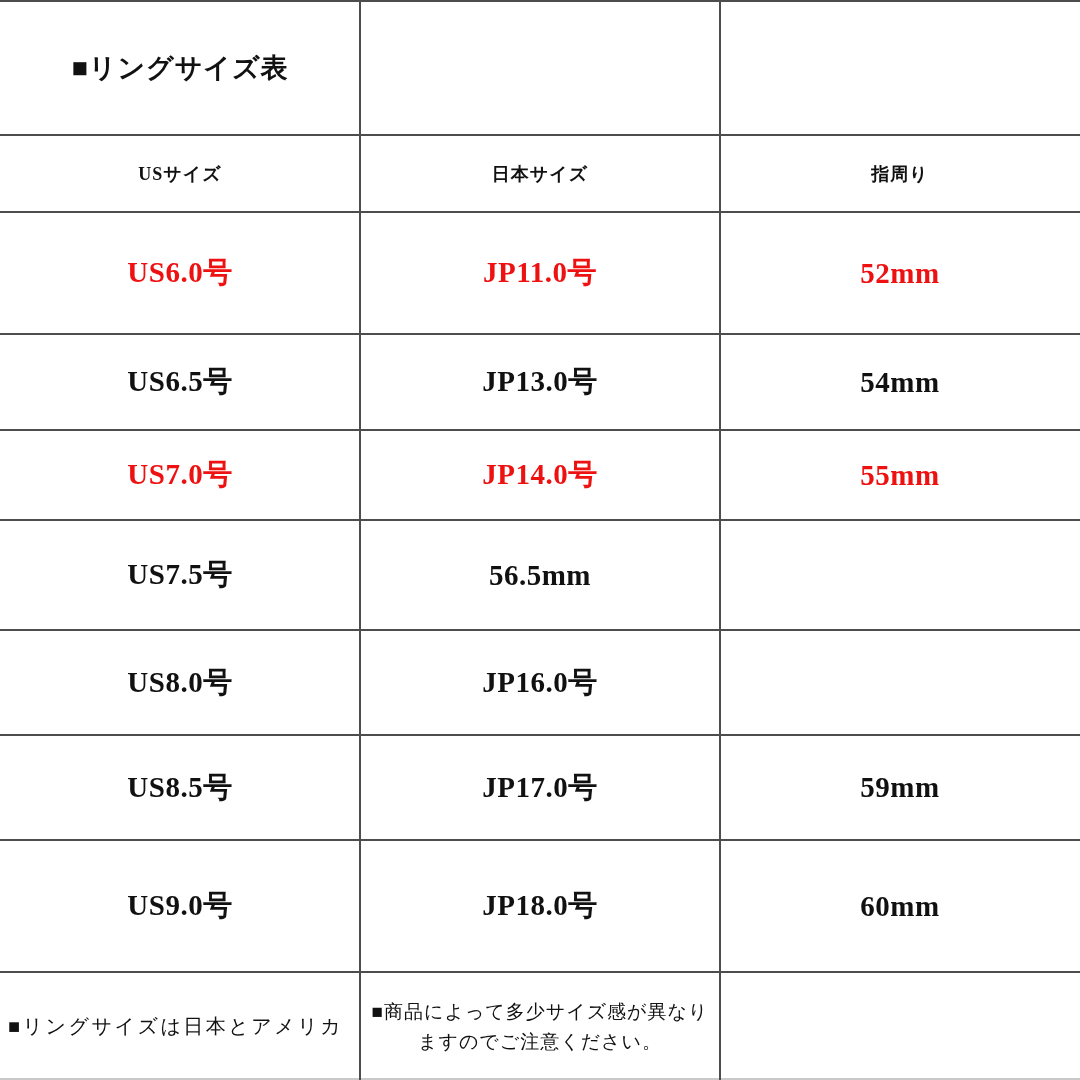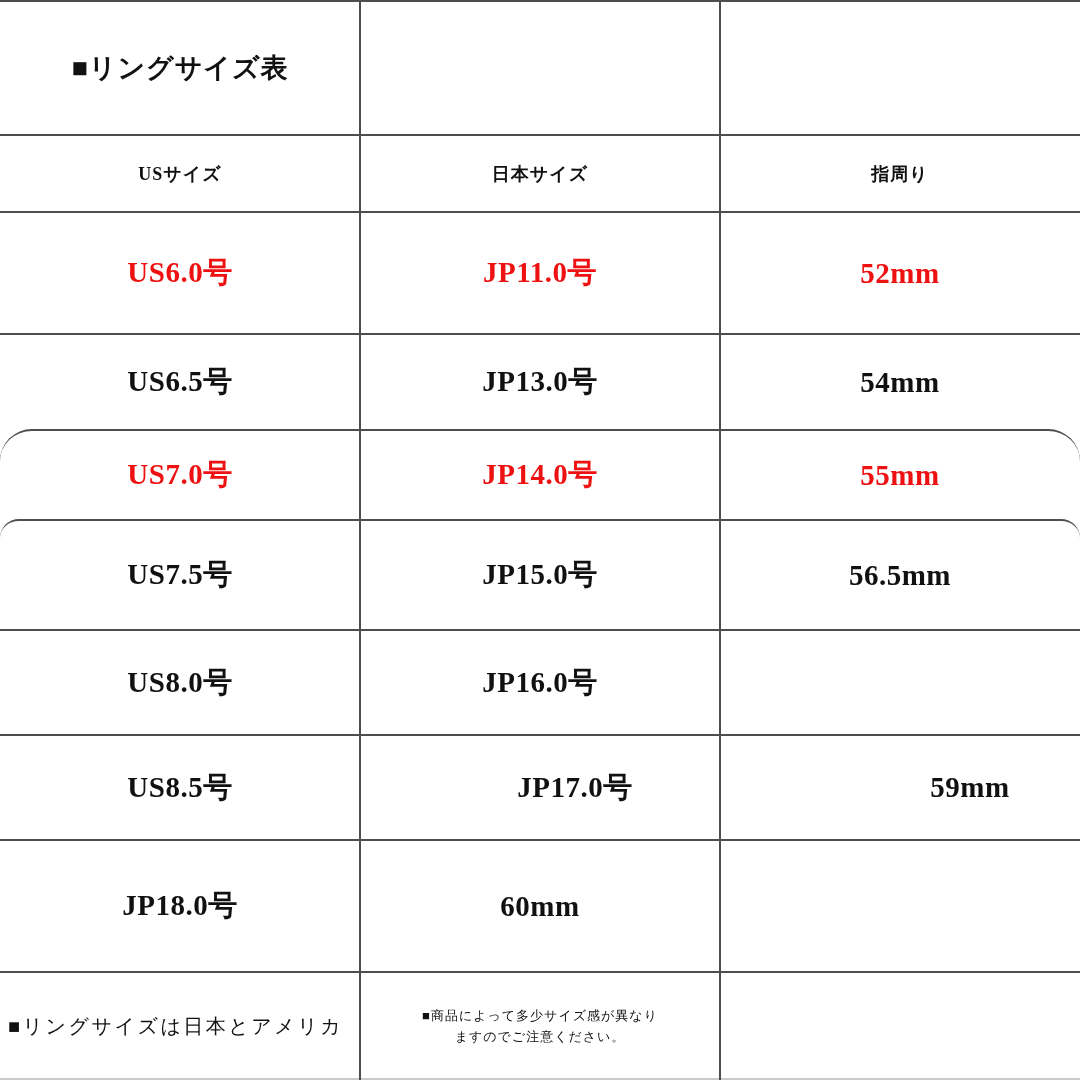--- a/index.html
+++ b/index.html
@@ -63,21 +63,21 @@
     line-height:1.55;
   }
   .note-left{
     justify-content:flex-start;
     text-align:left;
     letter-spacing:2.5px;
   }
   .note-center{
     justify-content:center;
     text-align:center;
-    font-size:13px;
+    font-size:19px;
     letter-spacing:1px;
   }
   .vline{
     position:absolute;
     top:0;
     bottom:0;
     width:2px;
     background:var(--grid);
     z-index:2;
   }
@@ -120,40 +120,40 @@
     <div class="row row-data" style="height: 122px;">
         <div class="cell val red">US6.0号</div>
         <div class="cell val red">JP11.0号</div>
         <div class="cell val red">52mm</div>
       </div>
       <div class="row row-data" style="height: 96px;">
         <div class="cell val">US6.5号</div>
         <div class="cell val">JP13.0号</div>
         <div class="cell val">54mm</div>
       </div>
-      <div class="row row-data" style="height: 90px; border-radius: 32px;">
+      <div class="row row-data" style="height: 90px;">
         <div class="cell val red">US7.0号</div>
         <div class="cell val red">JP14.0号</div>
         <div class="cell val red">55mm</div>
       </div>
-      <div class="row row-data" style="height: 110px; border-radius: 19px;">
+      <div class="row row-data" style="height: 110px;">
         <div class="cell val">US7.5号</div>
-        <div class="cell val">JP15.0号</div>
         <div class="cell val">56.5mm</div>
       </div>
       <div class="row row-data" style="height: 105px;">
         <div class="cell val">US8.0号</div>
         <div class="cell val">JP16.0号</div>
       </div>
-      <div class="row row-data" style="height: 105px; gap: 35px;">
+      <div class="row row-data" style="height: 105px;">
         <div class="cell val">US8.5号</div>
         <div class="cell val">JP17.0号</div>
         <div class="cell val">59mm</div>
       </div>
       <div class="row row-data" style="height: 132px;">
+        <div class="cell val">US9.0号</div>
         <div class="cell val">JP18.0号</div>
         <div class="cell val">60mm</div>
       </div>
       <div class="row row-notes" id="notes-row">
       <div class="cell note-cell note-left">
         <div>
           <span>■リングサイズは日本とアメリカ</span><br>
         </div>
       </div>
       <div class="cell note-cell note-center">

